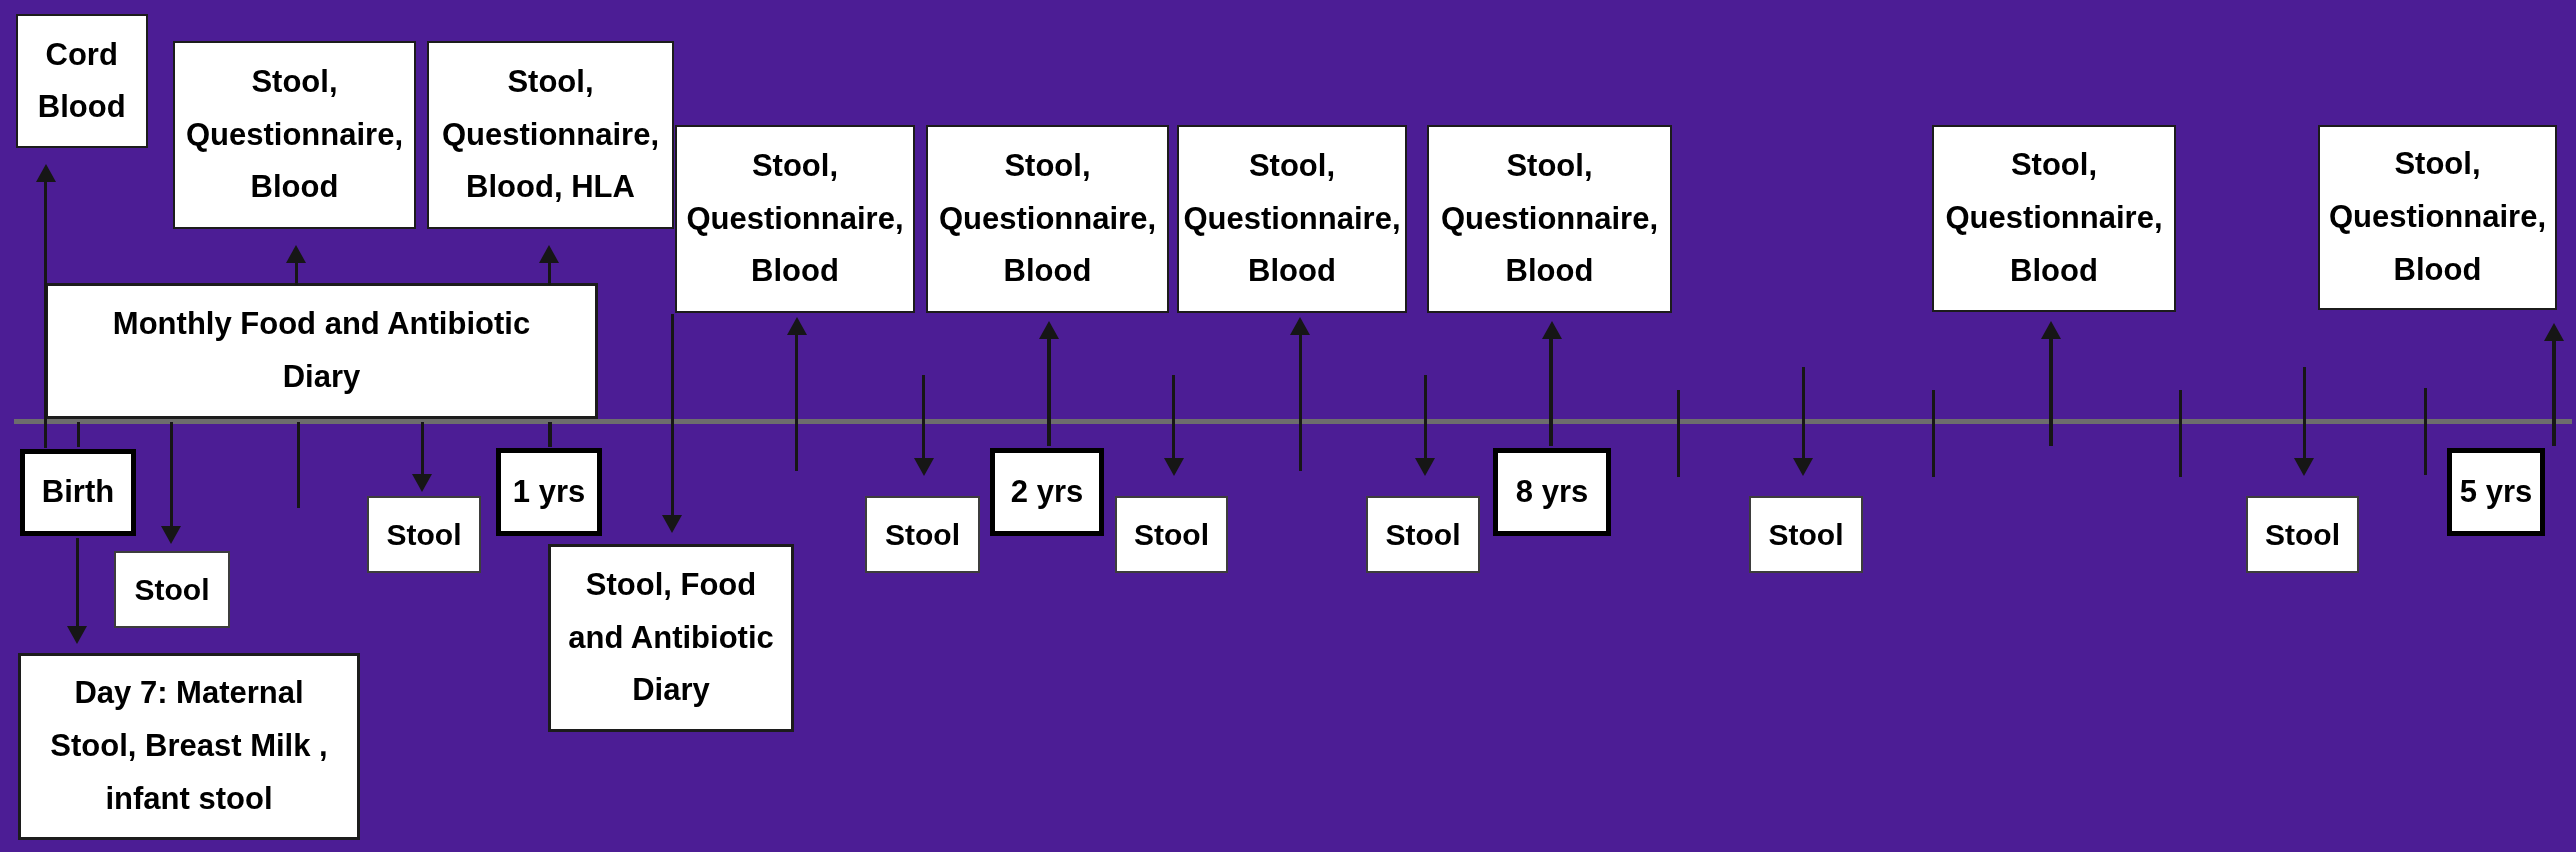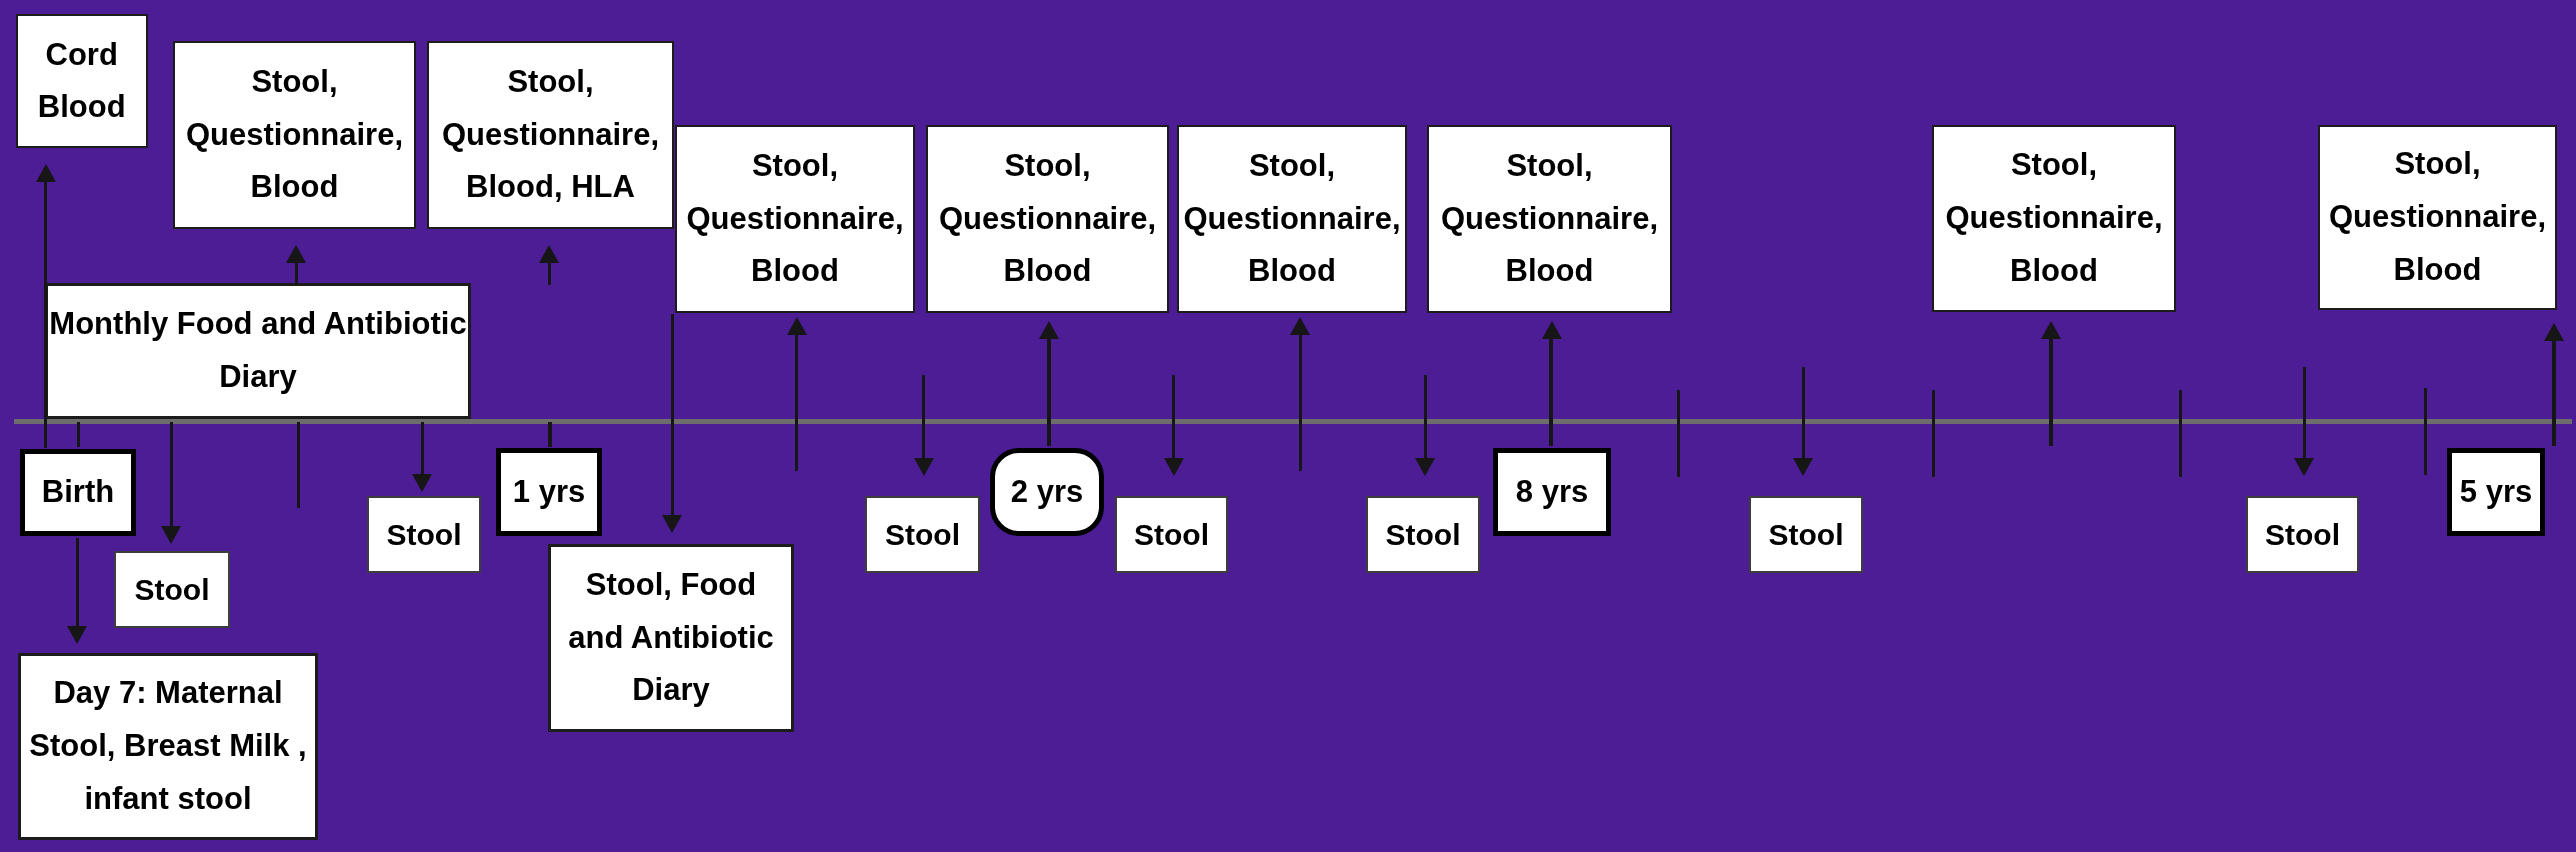--- a/index.html
+++ b/index.html
@@ -73,35 +73,35 @@
 Blood</div>
     <div class="box" style="left: 1427px; top: 125px; width: 245px; height: 188px; border-width: 2.9px; font-size: 31px;">Stool,
 Questionnaire,
 Blood</div>
     <div class="box" style="left: 1932px; top: 125px; width: 244px; height: 187px; border-width: 2.9px; font-size: 31px;">Stool,
 Questionnaire,
 Blood</div>
     <div class="box" style="left: 2318px; top: 125px; width: 239px; height: 185px; border-width: 2.9px; font-size: 31px;">Stool,
 Questionnaire,
 Blood</div>
-    <div class="box" style="left: 45px; top: 283px; width: 426px; height: 136px; border-width: 3.6px; font-size: 31px;">Monthly Food and Antibiotic
+    <div class="box" style="left: 45px; top: 283px; width: 553px; height: 136px; border-width: 3.6px; font-size: 31px;">Monthly Food and Antibiotic
 Diary</div>
     <div class="box bold" style="left: 20px; top: 449px; width: 116px; height: 87px; border-width: 5.7px; font-size: 31px;">Birth</div>
     <div class="box bold" style="left: 496px; top: 448px; width: 106px; height: 88px; border-width: 5px; font-size: 31px;">1 yrs</div>
-    <div class="box bold" style="left: 990px; top: 448px; width: 114px; height: 88px; border-width: 5.7px; font-size: 31px; border-radius: 29px;">2 yrs</div>
+    <div class="box bold" style="left: 990px; top: 448px; width: 114px; height: 88px; border-width: 5.7px; font-size: 31px;">2 yrs</div>
     <div class="box bold" style="left: 1493px; top: 448px; width: 118px; height: 88px; border-width: 5.7px; font-size: 31px;">8 yrs</div>
     <div class="box bold" style="left: 2447px; top: 448px; width: 98px; height: 88px; border-width: 5.7px; font-size: 31px;">5 yrs</div>
     <div class="box thin" style="left: 114px; top: 551px; width: 116px; height: 77px; border-width: 2.9px; font-size: 30px;">Stool</div>
     <div class="box thin" style="left: 367px; top: 496px; width: 114px; height: 77px; border-width: 2.9px; font-size: 30px;">Stool</div>
     <div class="box thin" style="left: 865px; top: 496px; width: 115px; height: 77px; border-width: 2.9px; font-size: 30px;">Stool</div>
     <div class="box thin" style="left: 1115px; top: 496px; width: 113px; height: 77px; border-width: 2.9px; font-size: 30px;">Stool</div>
     <div class="box thin" style="left: 1366px; top: 496px; width: 114px; height: 77px; border-width: 2.9px; font-size: 30px;">Stool</div>
     <div class="box thin" style="left: 1749px; top: 496px; width: 114px; height: 77px; border-width: 2.9px; font-size: 30px;">Stool</div>
     <div class="box thin" style="left: 2246px; top: 496px; width: 113px; height: 77px; border-width: 2.9px; font-size: 30px;">Stool</div>
-    <div class="box" style="left: 18px; top: 653px; width: 300px; height: 187px; border-width: 3.6px; font-size: 31px;">Day 7: Maternal
+    <div class="box" style="left: 18px; top: 653px; width: 342px; height: 187px; border-width: 3.6px; font-size: 31px;">Day 7: Maternal
 Stool, Breast Milk ,
 infant stool</div>
     <div class="box" style="left: 548px; top: 544px; width: 246px; height: 188px; border-width: 3.6px; font-size: 31px;">Stool, Food
 and Antibiotic
 Diary</div>
     <div class="mark-line" style="left: 44px; top: 178px; width: 2.9px; height: 270px; background: rgb(22, 22, 22);"></div>
     <div class="mark-head" style="left: 36px; border-left: 10px solid transparent; border-right: 10px solid transparent; top: 164px; border-bottom: 18.5px solid rgb(22, 22, 22);"></div>
     <div class="mark-line" style="left: 77px; top: 422px; width: 2.9px; height: 25px; background: rgb(22, 22, 22);"></div>
     <div class="mark-line" style="left: 170px; top: 422px; width: 2.9px; height: 109px; background: rgb(22, 22, 22);"></div>
     <div class="mark-head" style="left: 161px; border-left: 10px solid transparent; border-right: 10px solid transparent; top: 526px; border-top: 18.5px solid rgb(22, 22, 22);"></div>

